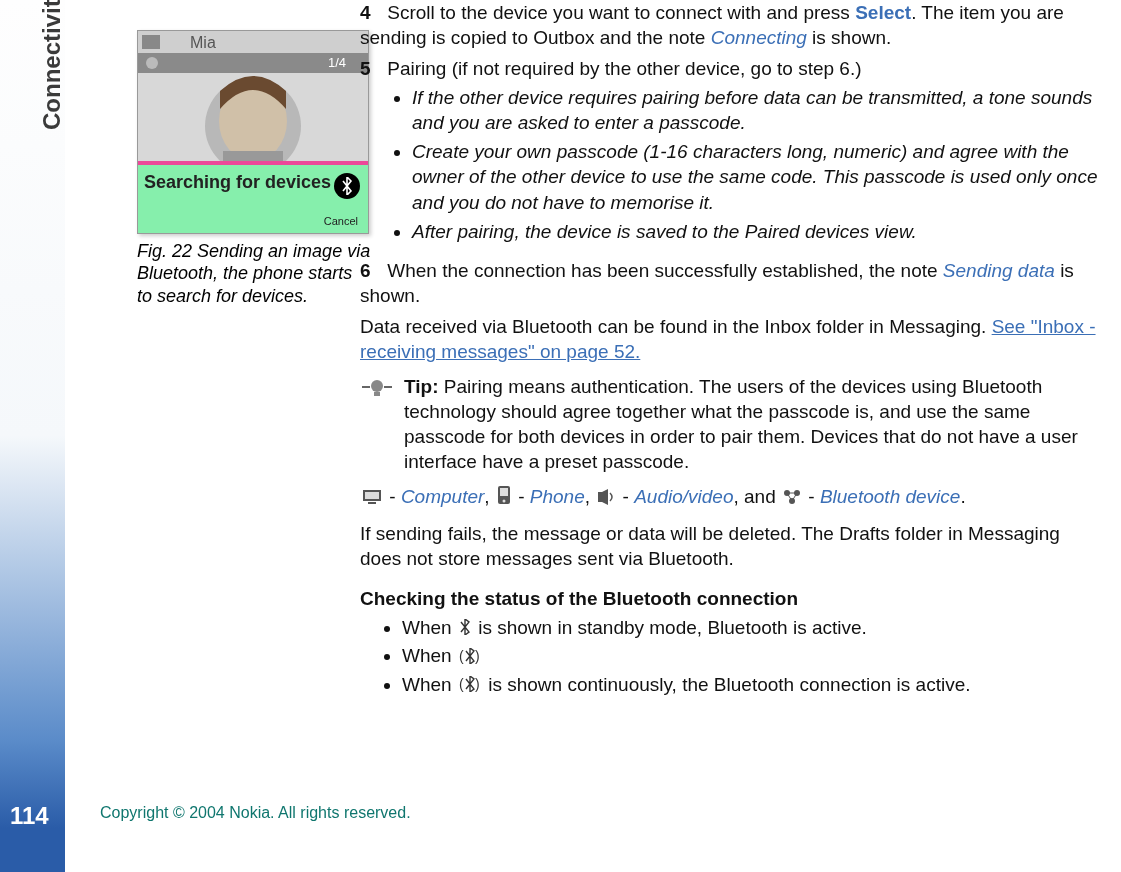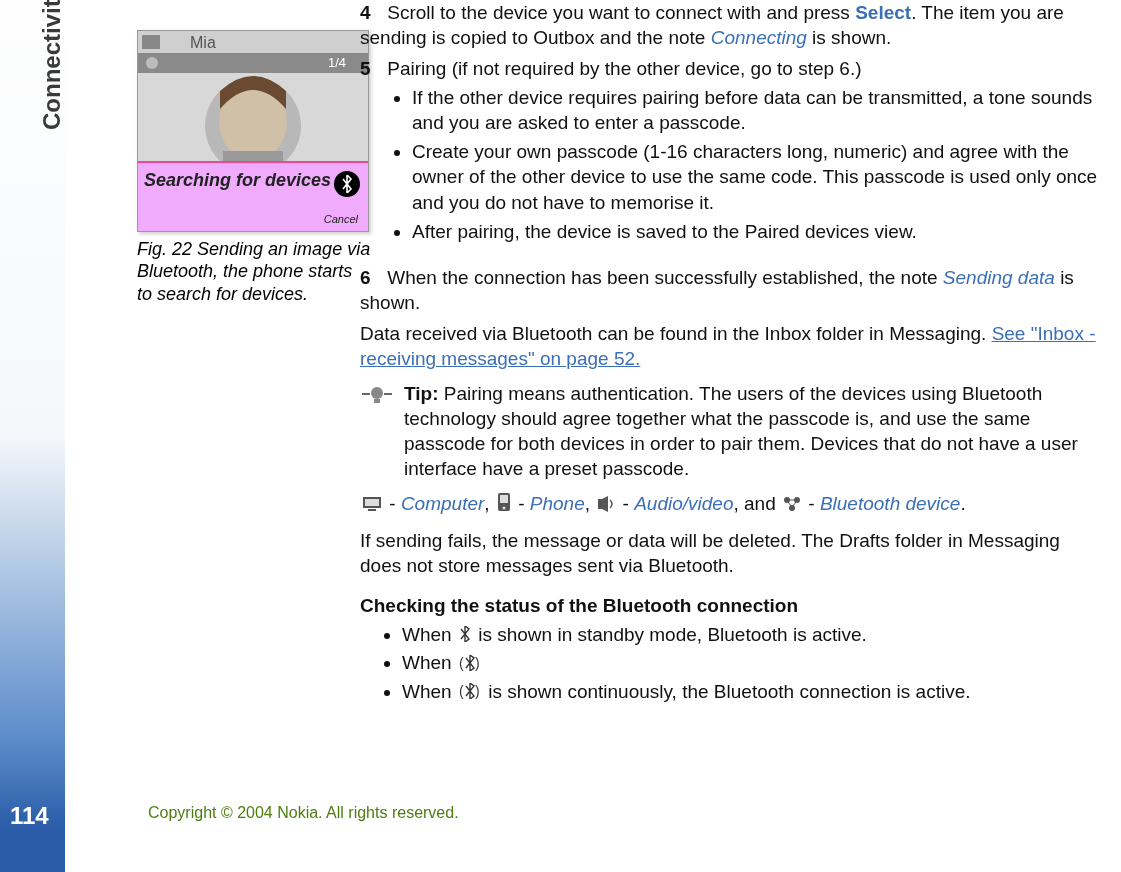--- a/index.html
+++ b/index.html
@@ -43,22 +43,21 @@
     bottom: 42px;
     font-size: 24px;
     font-weight: bold;
     color: #fff;
   }
   .copyright {
     position: absolute;
     left: 100px;
     bottom: 50px;
     font-size: 16px;
-    color: #4d7c0f;
-    margin-left: 48px;
+    color: #0f766e;
   }
 
   
   .figure {
     position: absolute;
     left: 100px;
     top: 30px;
     width: 235px;
     padding-left: 37px;
   }
@@ -69,25 +68,24 @@
     box-shadow: 2px 2px 4px rgba(0,0,0,.2);
   }
   .phone-top {
     height: 130px;
     background: #ddd;
     position: relative;
     overflow: hidden;
   }
   .phone-top svg { width:100%; height:100%; display:block; }
   .phone-bottom {
-    background: #f0abfc;
+    background: #86efac;
     padding: 8px 6px 6px 6px;
-    border-top: 2px solid #ec4899;
+    border-top: 4px solid #ec4899;
     position: relative;
-    font-style: italic;
   }
   .search-text {
     font-size: 18px;
     font-weight: bold;
     color: #222;
     line-height: 1.1;
   }
   .bt-circle {
     position: absolute;
     right: 8px;
@@ -125,21 +123,21 @@
     top: 0;
     font-size: 19px;
     line-height: 1.32;
     color: #111;
   }
   .content p { margin: 4px 0 10px 0; }
   ol.steps { list-style:none; padding:0; margin:0; }
   ol.steps > li { margin-bottom: 6px; }
   .stepnum { font-weight: bold; display:inline-block; width: 22px; }
   .stepbody { display:inline; }
-  ul.sub { list-style: disc; padding-left: 52px; margin: 4px 0 21px 0; }
+  ul.sub { list-style: disc; padding-left: 52px; margin: 4px 0 14px 0; font-style: italic; }
   ul.sub li { margin-bottom: 4px; }
   .link { color: #3b6fb6; text-decoration: underline; }
   .blue { color: #3b6fb6; }
   .blueital { color: #3b6fb6; font-style: italic; }
   .bold { font-weight: bold; }
   .tip {
     display: flex;
     gap: 10px;
     margin: 10px 0;
     justify-content: flex-end;

